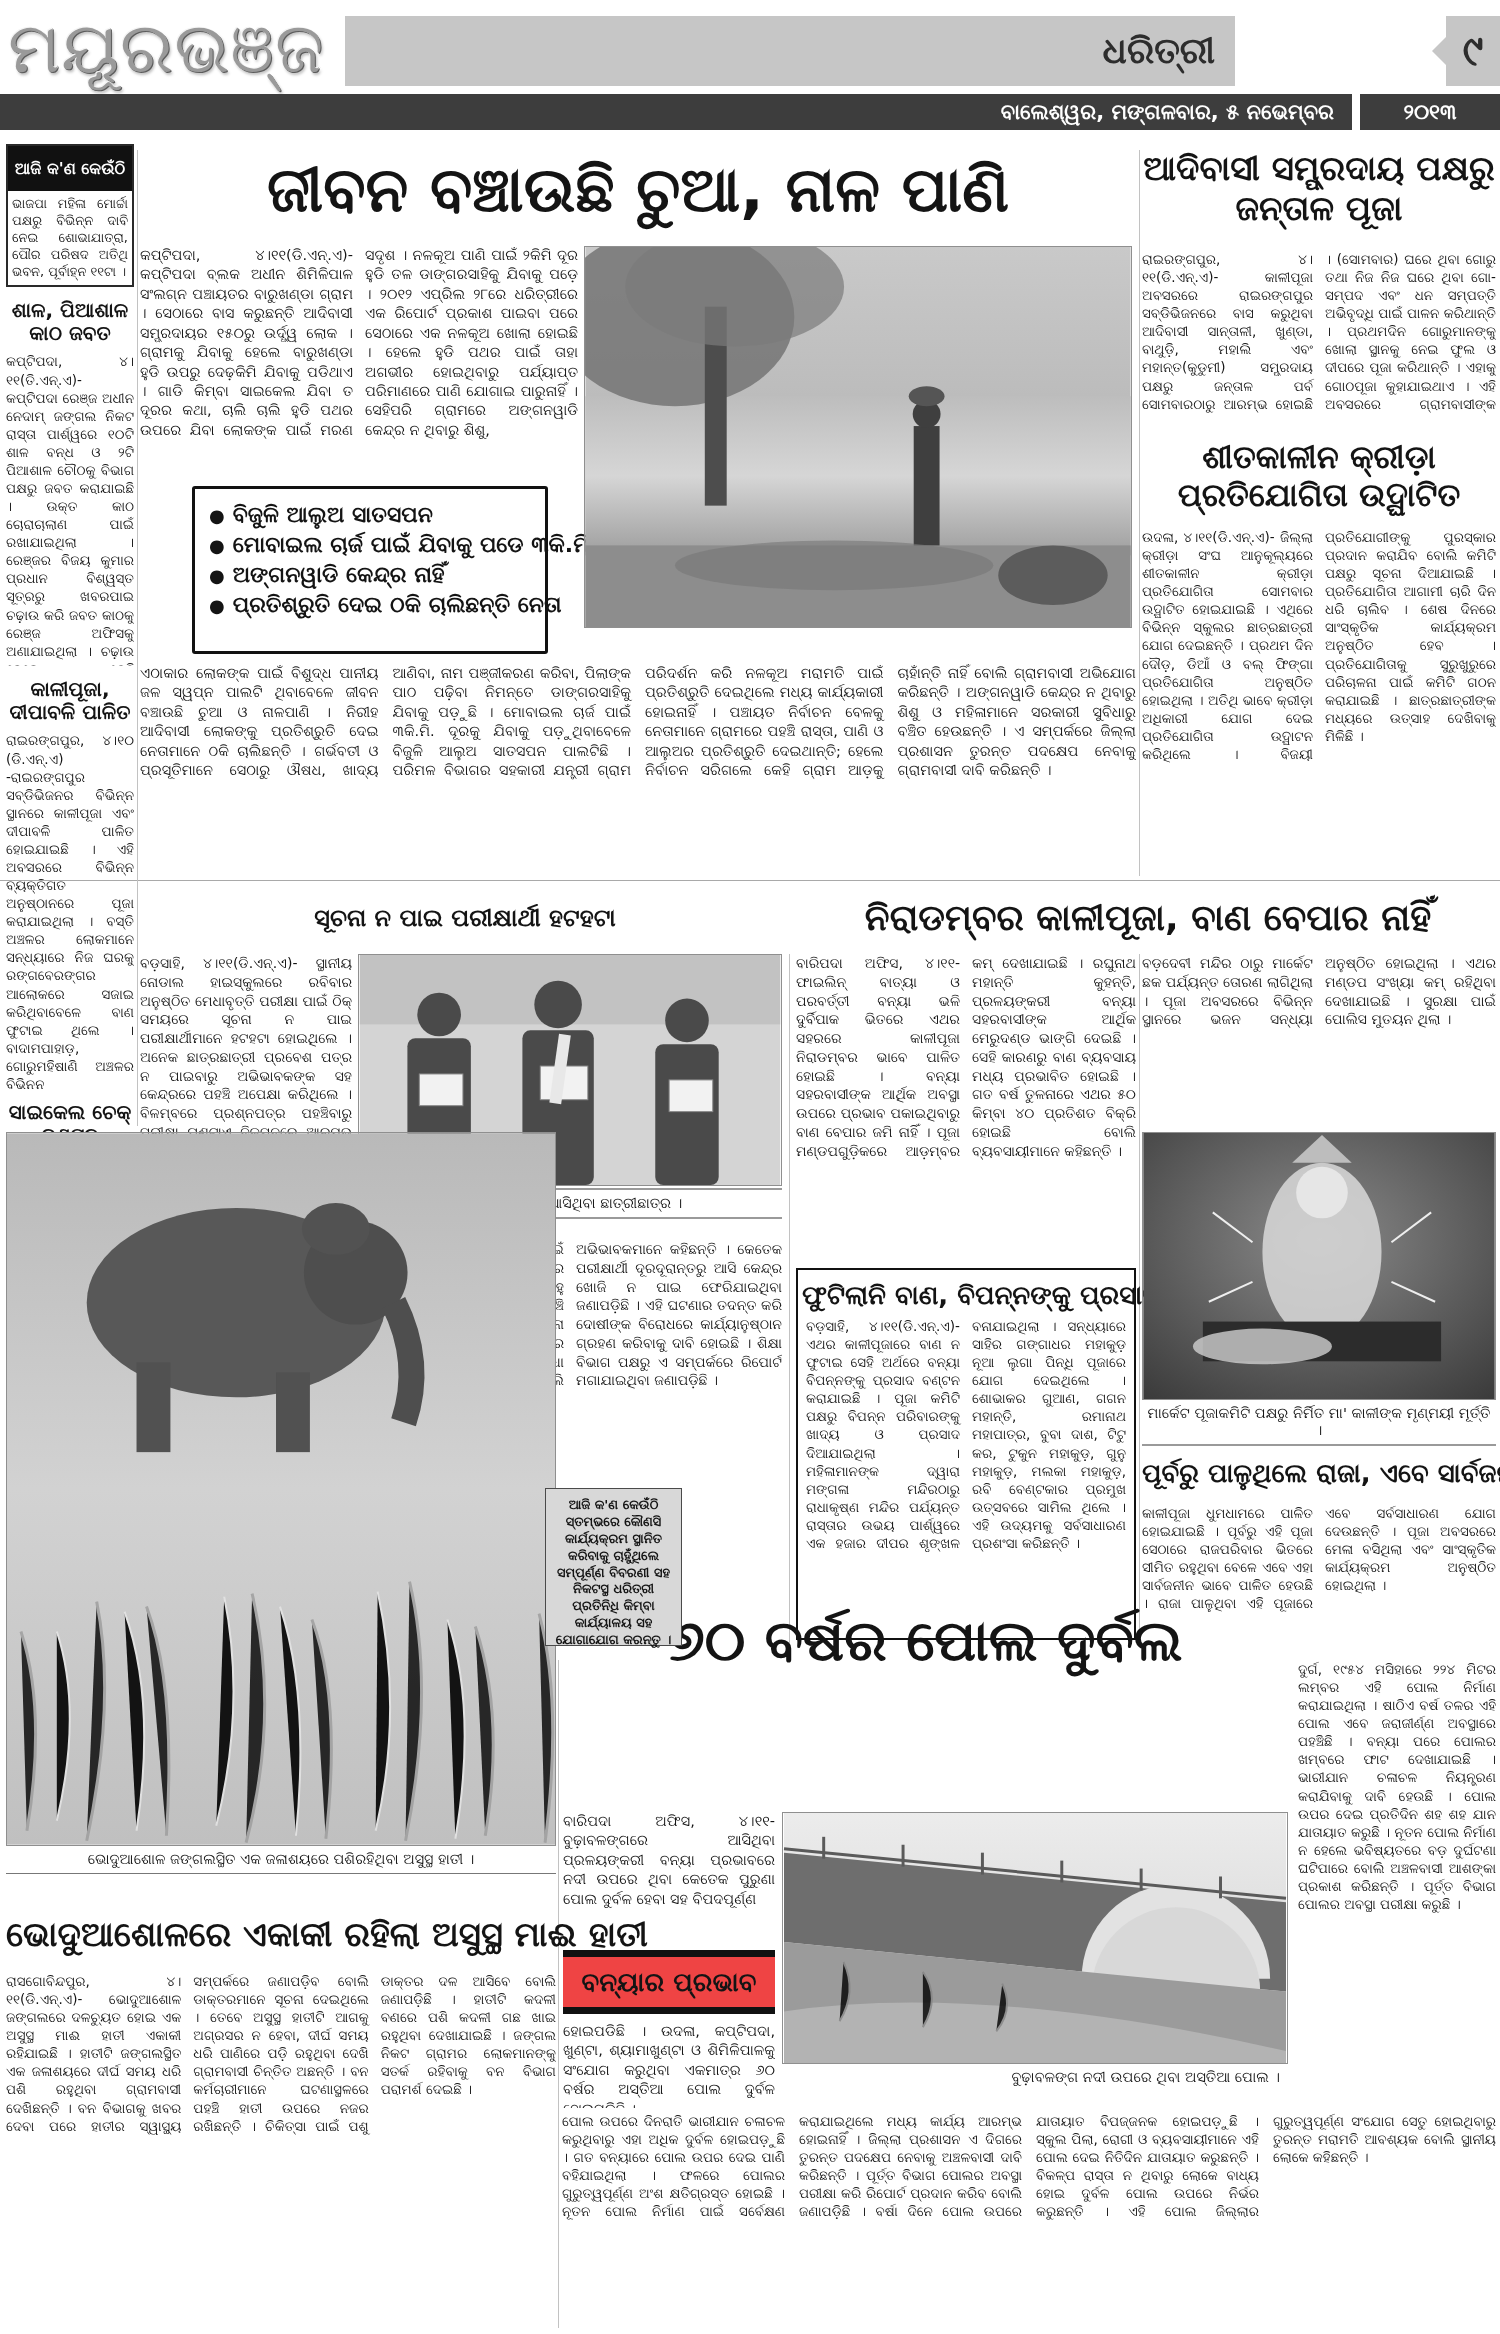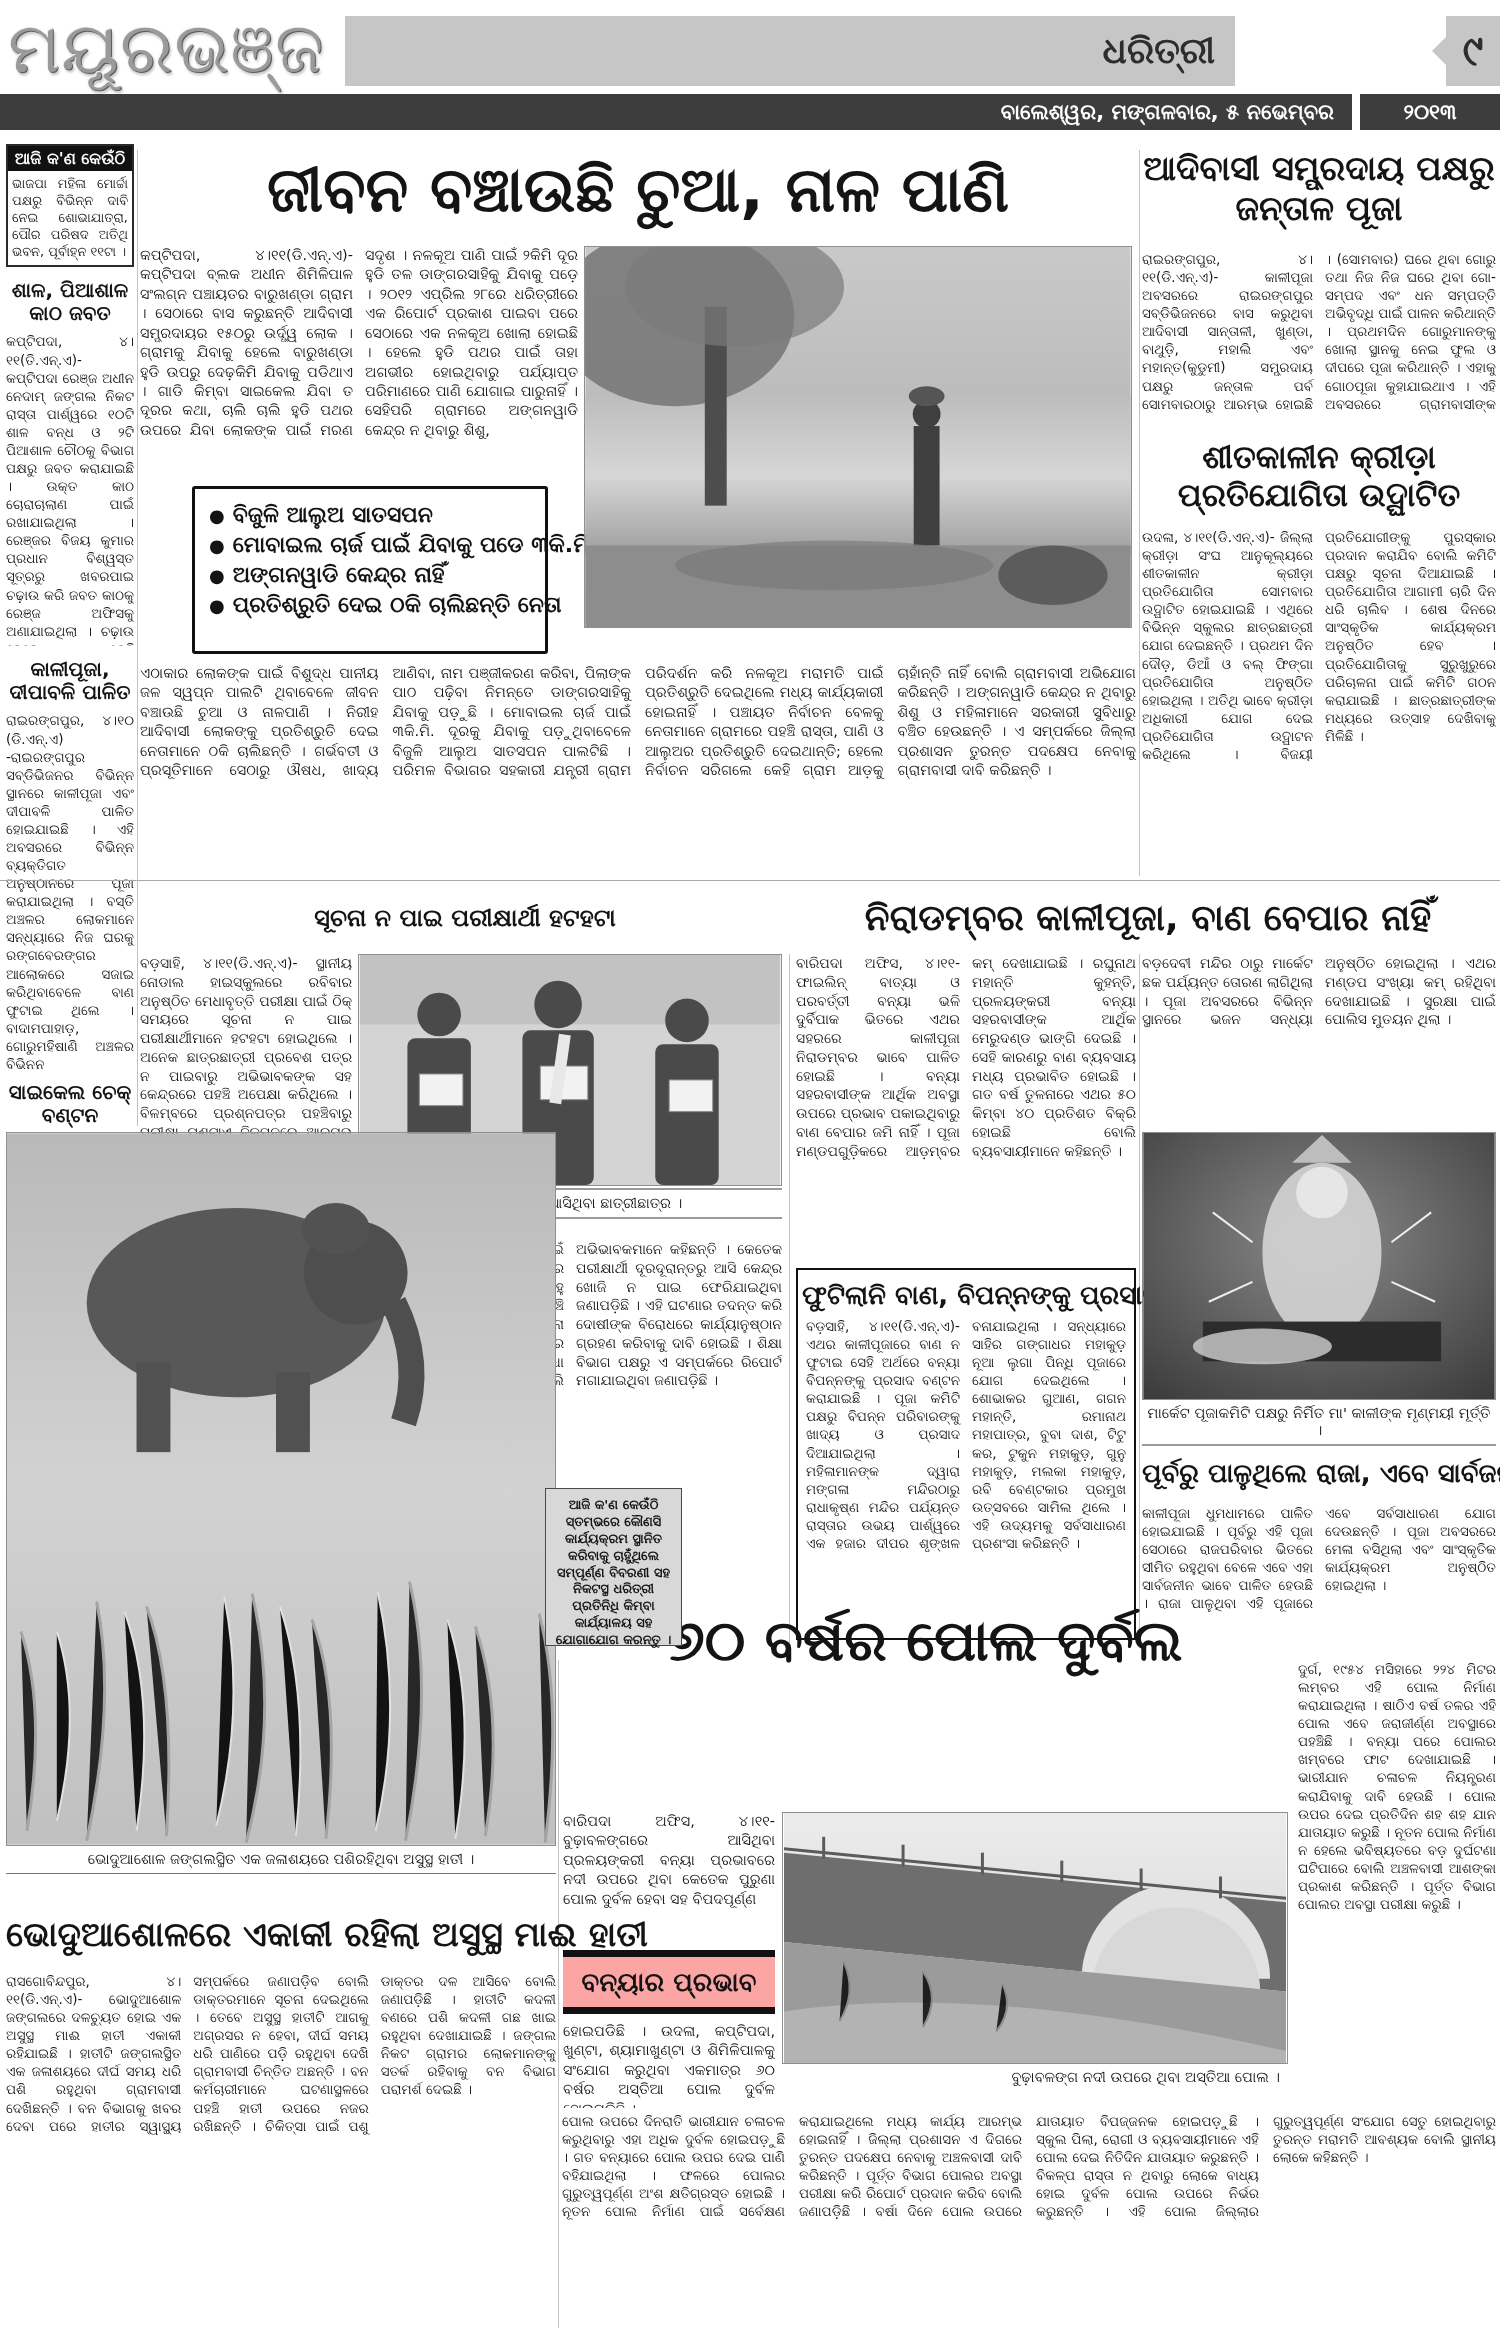--- a/index.html
+++ b/index.html
@@ -50,21 +50,21 @@
   .cols4 { column-count:4; column-gap:14px; }
   .h-center { text-align:center; font-weight:bold; }
   .caption { font-size:14.5px; text-align:center; padding:5px 4px; }
   .vrule { position:absolute; width:1px; background:#c2c2c2; }
   .hrule { position:absolute; height:1px; background:#a9a9a9; }
   figure img, svg { display:block; }
   .photo-frame { border:1px solid #8f8f8f; }
   
   .left-rail { position:absolute; left:6px; top:144px; width:128px; height:988px; overflow:hidden; }
   .today-box { border:2px solid #2a2a2a; margin-bottom:10px; }
-  .today-title { background:#111; color:#fff; font-size:16px; font-weight:bold; text-align:center; padding:3px 1px; }
+  .today-title { background:#111; color:#fff; font-size:16px; font-weight:bold; text-align:center; padding:13px 1px; }
   .today-text { padding:5px 4px; font-size:13px; line-height:1.3; text-align:justify; }
   .rail-head { font-size:20px; line-height:1.15; text-align:center; font-weight:bold; margin:12px 0 7px; }
   
   .main-head {
     position:absolute; left:140px; top:142px; width:996px; height:96px;
     font-size:62px; font-weight:bold; text-align:center; white-space:nowrap; line-height:96px;
   }
   .main-intro { position:absolute; left:140px; top:246px; width:438px; height:236px; font-size:14.5px; }
   .bullet-box {
     position:absolute; left:192px; top:486px; width:356px; height:168px;
@@ -104,21 +104,21 @@
   
   .eleph-fig { position:absolute; left:6px; top:1132px; width:550px; }
   .eleph-fig .caption { border-bottom:1px solid #777; }
   .eleph-head { position:absolute; left:6px; top:1902px; width:550px; font-size:34px; white-space:nowrap; line-height:64px; }
   .eleph-cols { position:absolute; left:6px; top:1972px; width:550px; height:356px; font-size:13.5px; }
   
   .bridge-head { position:absolute; left:560px; top:1577px; width:732px; font-size:56px; white-space:nowrap; line-height:128px; }
   .bridge-lead { position:absolute; left:563px; top:1812px; width:212px; height:136px; font-size:14.5px; }
   .flood-box {
     position:absolute; left:563px; top:1950px; width:212px; height:64px;
-    background:#fca5a5; border-top:7px solid #111; border-bottom:7px solid #111;
+    background:#ef4444; border-top:7px solid #111; border-bottom:7px solid #111;
     font-size:26px; font-weight:bold; text-align:center; line-height:50px;
   }
   .bridge-cont { position:absolute; left:563px; top:2022px; width:212px; height:86px; font-size:14.5px; }
   .bridge-fig { position:absolute; left:782px; top:1812px; width:508px; }
   .bridge-fig .caption { text-align:right; padding-right:10px; }
   .bridge-rcol { position:absolute; left:1298px; top:1660px; width:198px; height:446px; font-size:13.5px; }
   .bridge-bottom { position:absolute; left:562px; top:2112px; width:934px; height:216px; font-size:13.5px; }
 </style>
 </head>
 <body>

